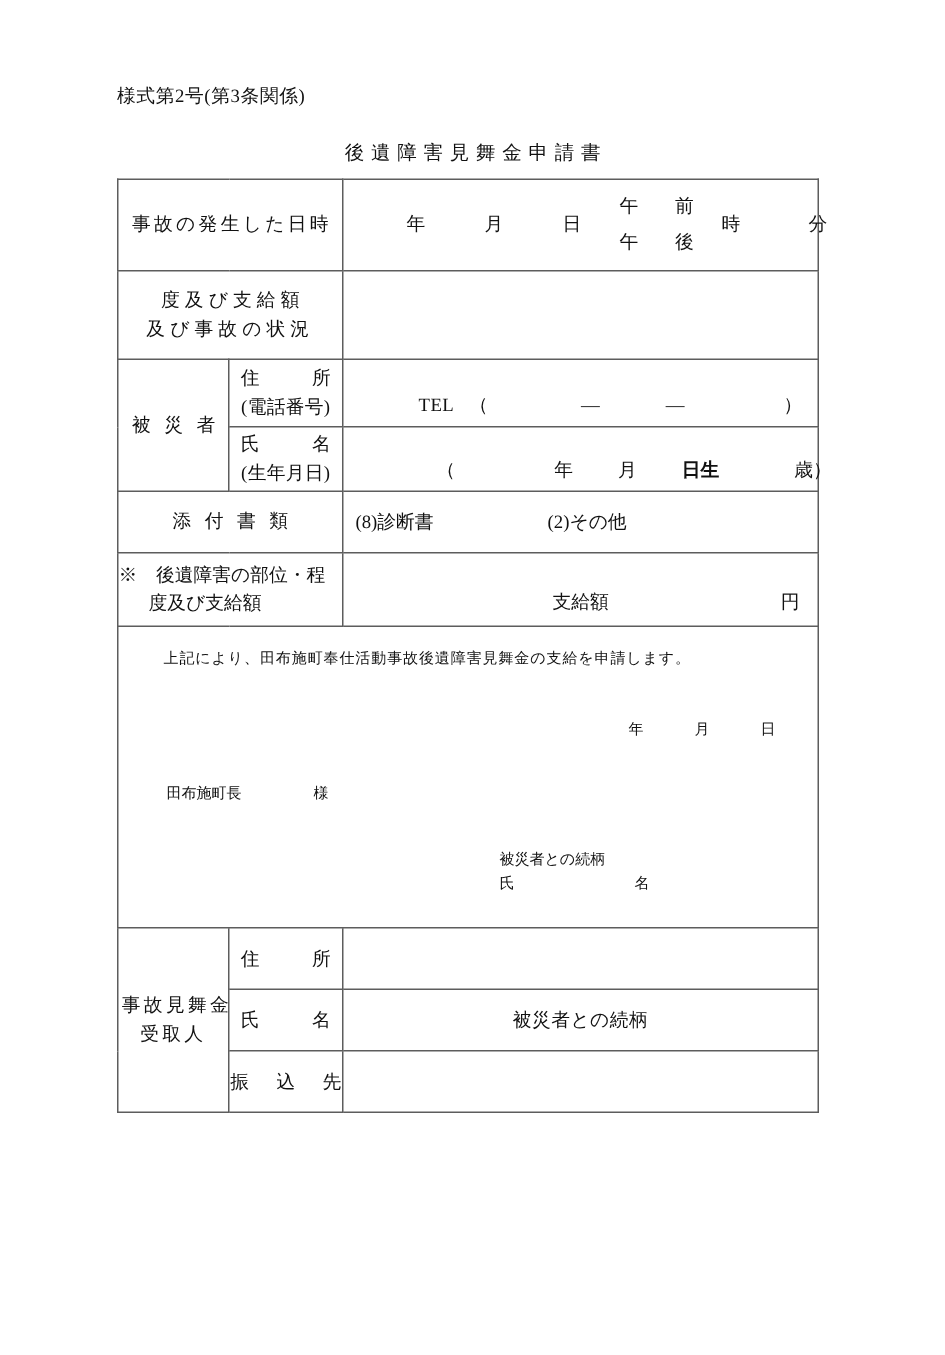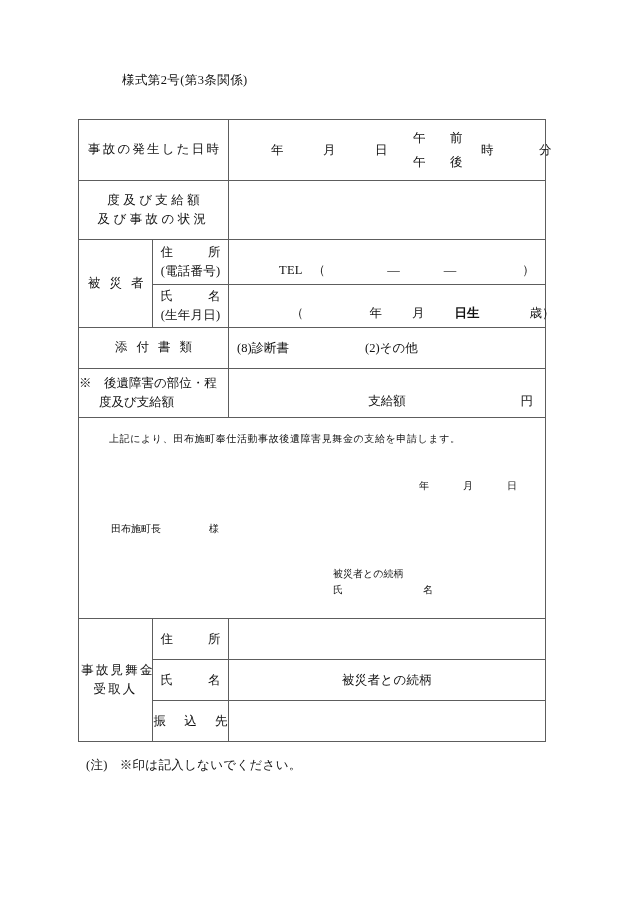--- a/index.html
+++ b/index.html
@@ -19,25 +19,24 @@
     position: absolute;
     left: 0; top: 0;
     width: 630px;
     height: 903px;
   }
 
   
   .form-no {
     position: absolute;
     left: 78px;
-    top: 72px;
+    top: 56px;
     font-size: 12.5px;
     letter-spacing: 0.4px;
     white-space: nowrap;
-    margin-left: 44px;
   }
   .doc-title {
     position: absolute;
     left: 0;
     top: 93px;
     width: 630px;
     text-align: center;
     font-size: 13px;
     letter-spacing: 4.5px;
     text-indent: 4.5px;
@@ -244,20 +243,21 @@
     white-space: nowrap;
   }
   .footnote .nb { padding-left: 12px; }
 </style>
 </head>
 <body>
 
 <div class="page">
 
   <div class="form-no">様式第2号(第3条関係)</div>
+  <div class="doc-title">後遺障害見舞金申請書</div>
 
   <table class="tbl">
     <colgroup>
       <col style="width:74px">
       <col style="width:76px">
       <col style="width:317px">
     </colgroup>
     <tbody>
 
       <tr>
@@ -372,17 +372,14 @@
       <tr>
         <td class="sub-lbl row-payee">
           <span class="justify-wide">振込先</span>
         </td>
         <td></td>
       </tr>
 
     </tbody>
   </table>
 
-  <div class="footnote">
-    <span>(注)</span><span class="nb">※印は記入しないでください。</span>
-  </div>
 
 </div>
 
 </body></html>

